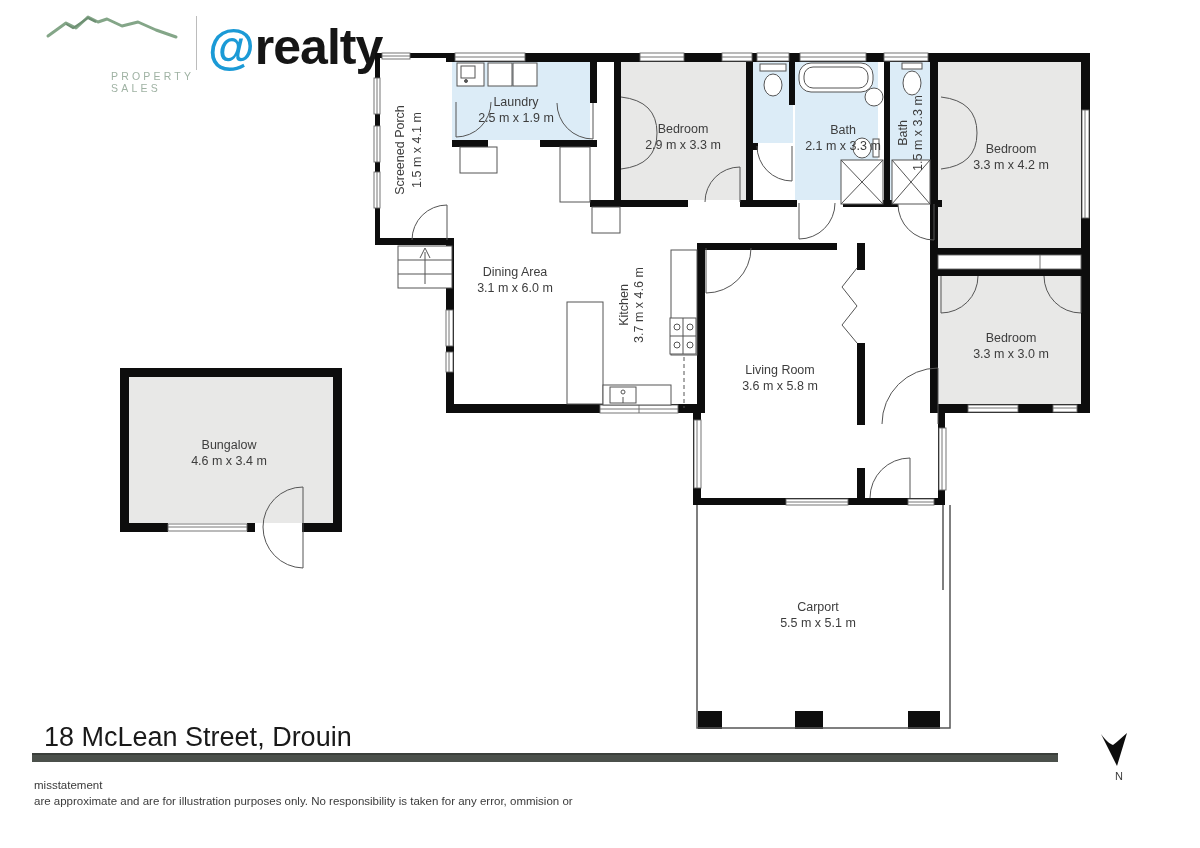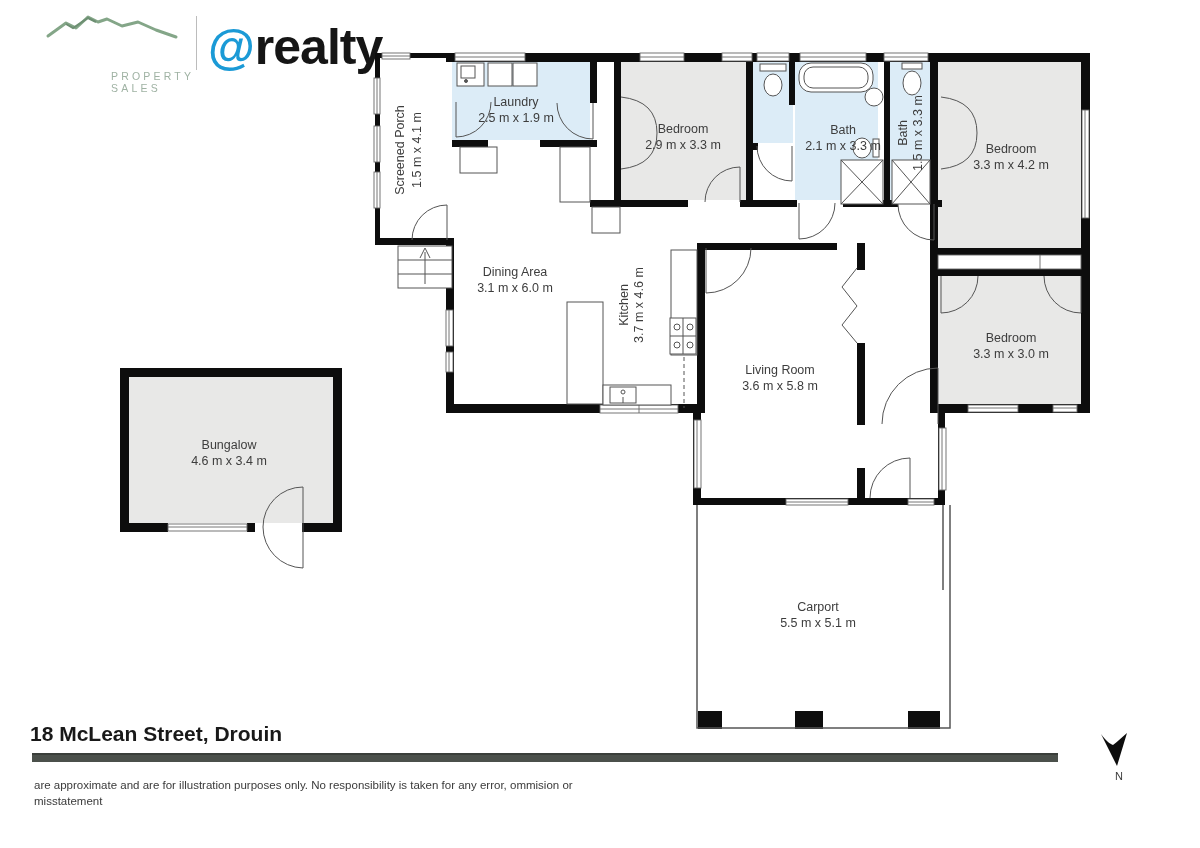--- a/index.html
+++ b/index.html
@@ -9,21 +9,21 @@
   .brand1{position:absolute;left:10px;top:6px;width:190px;height:80px;}
   .brand1-name{position:absolute;left:12px;top:24px;font-family:"Liberation Serif", serif;
     font-size:43px;color:#1c231d;letter-spacing:.5px;}
   .brand1-tagline{position:absolute;left:89px;top:64px;font-size:10.5px;letter-spacing:3.2px;
     color:#9fb2a3;font-weight:500;margin-left:12px;}
   .brand-divider{position:absolute;left:196px;top:16px;width:1px;height:54px;background:#bcbcbc;}
   .brand2{position:absolute;left:208px;top:18px;display:flex;align-items:baseline;}
   .brand2 .at{font-size:48px;font-weight:700;color:#1b9ad6;}
   .brand2 .realty{font-size:50px;font-weight:700;color:#151515;letter-spacing:-1px;}
   
-  .addr{position:absolute;left:30px;top:722px;font-size:21px;font-weight:700;color:#191919;}
+  .addr{position:absolute;left:44px;top:722px;font-size:27px;font-weight:400;color:#191919;}
   .rule{position:absolute;left:32px;top:753px;width:1026px;height:7px;background:#4b504b;
     border-top:2px solid #3a3e3a;}
   .disclaimer{position:absolute;left:34px;top:778px;font-size:11.5px;color:#3a3a3a;line-height:15.5px;}
   svg text{font-family:"Liberation Sans", sans-serif;font-size:12.5px;fill:#3d3d3d;}
   svg text.small{font-size:11px;}
   .plan{position:absolute;left:0;top:0;}
 </style>
 </head>
 <body>
 
@@ -269,17 +269,17 @@
 
     <g>
       <path d="M1101,734 C1106,741 1110,744 1113,745 C1117,742 1122,737 1127,733 L1117,766 Z" fill="#0d0d0d"></path>
       <text x="1119" y="780" class="small" text-anchor="middle">N</text>
     </g>
   </svg>
 
   <div class="addr">18 McLean Street, Drouin</div>
   <div class="rule"></div>
   <div class="disclaimer">
+    <div>misstatement</div>
     <div>are approximate and are for illustration purposes only. No responsibility is taken for any error, ommision or</div>
-    <div>misstatement</div>
   </div>
 
 </div>
 
 </body></html>

